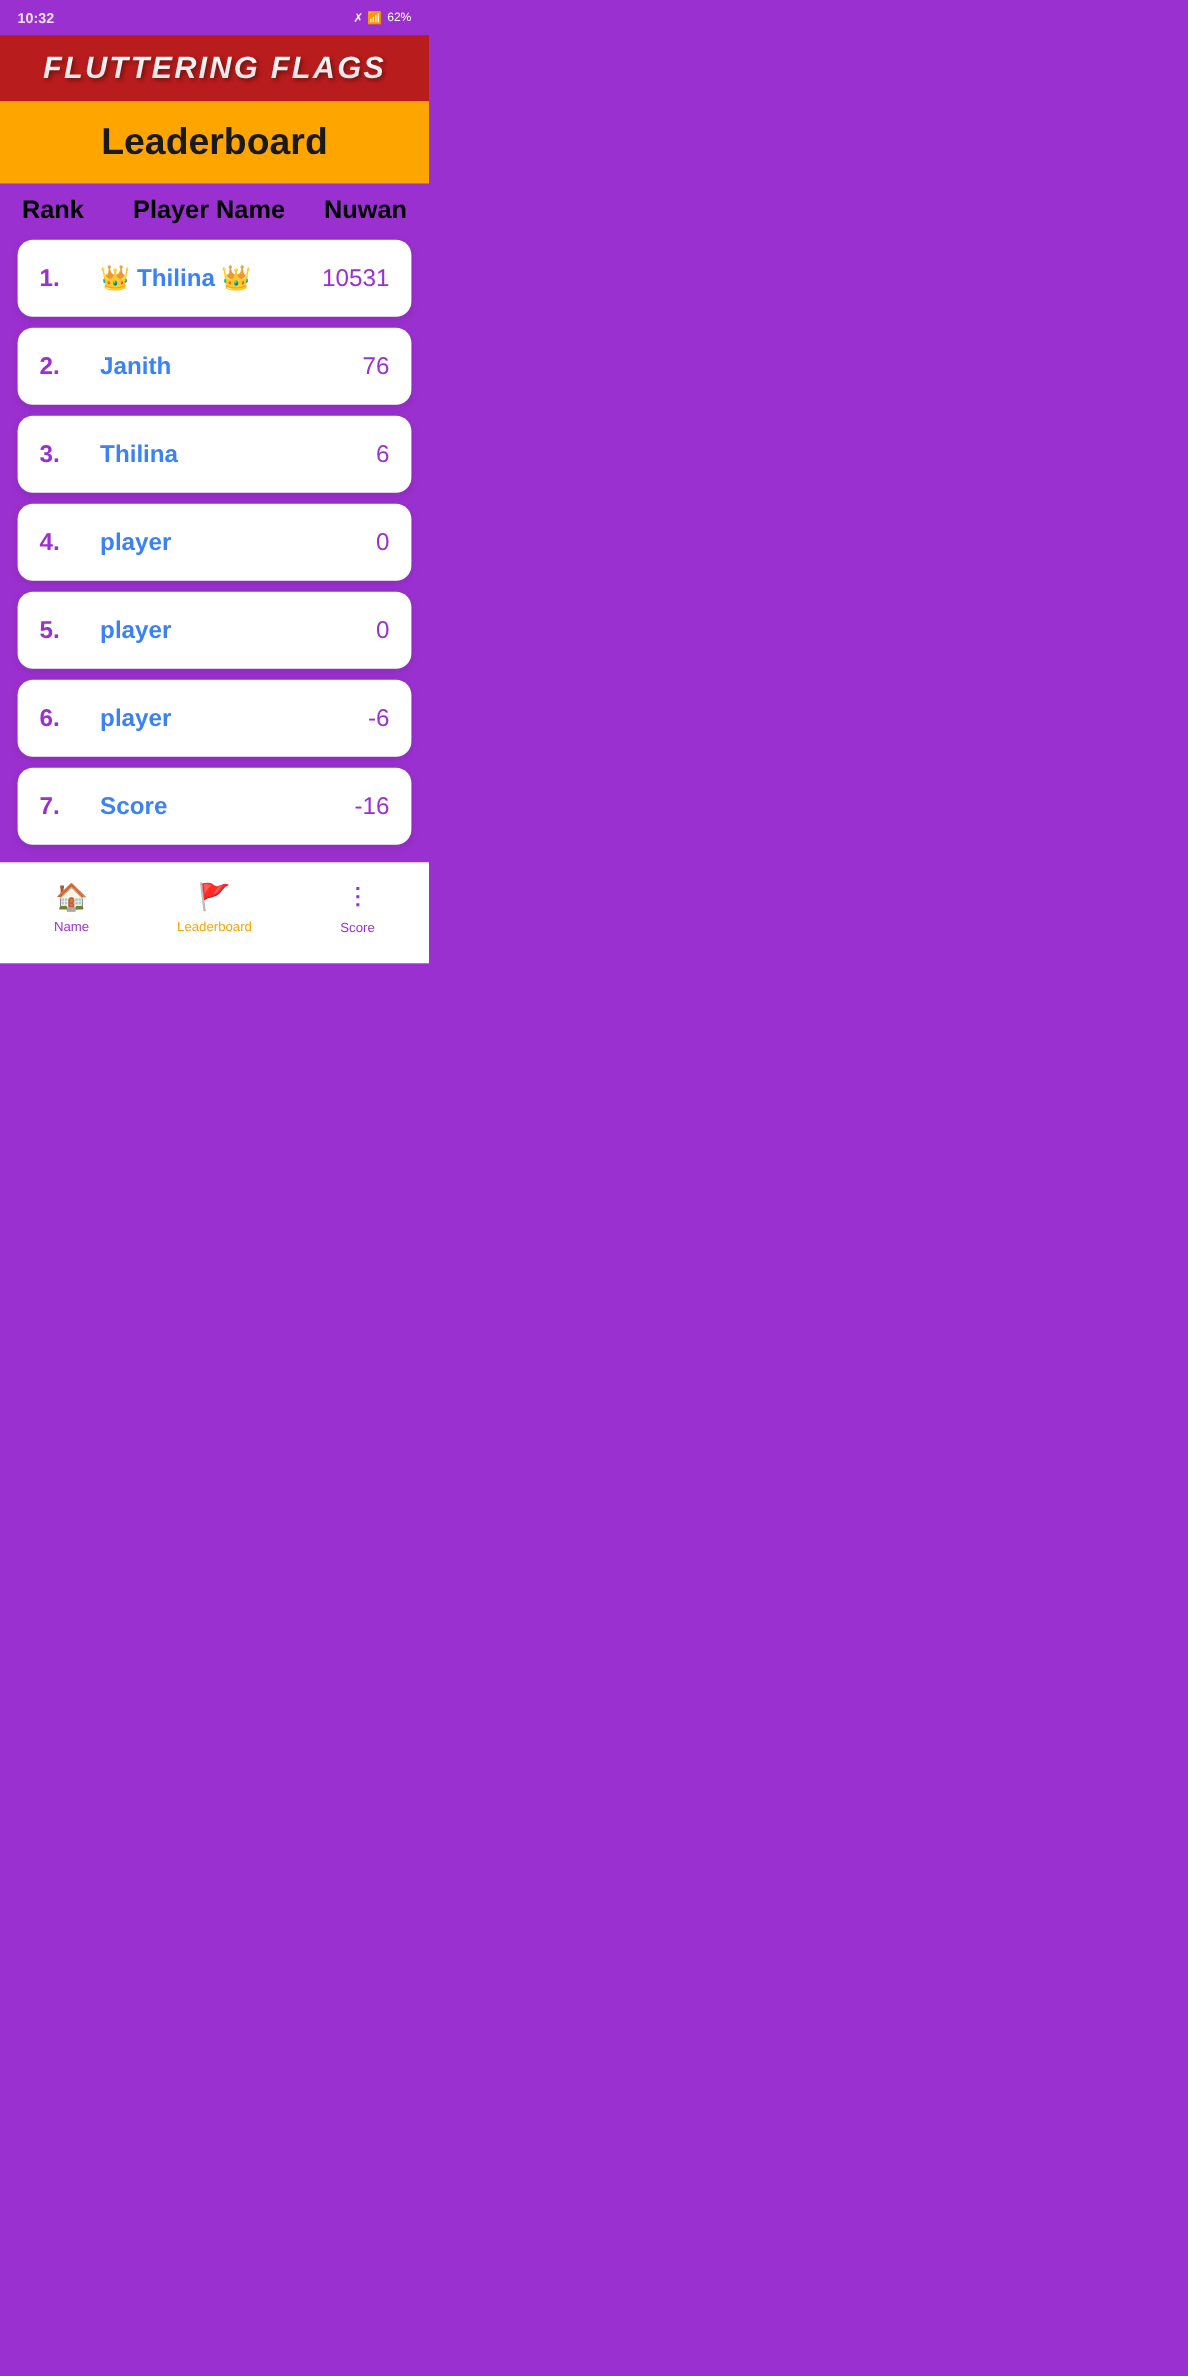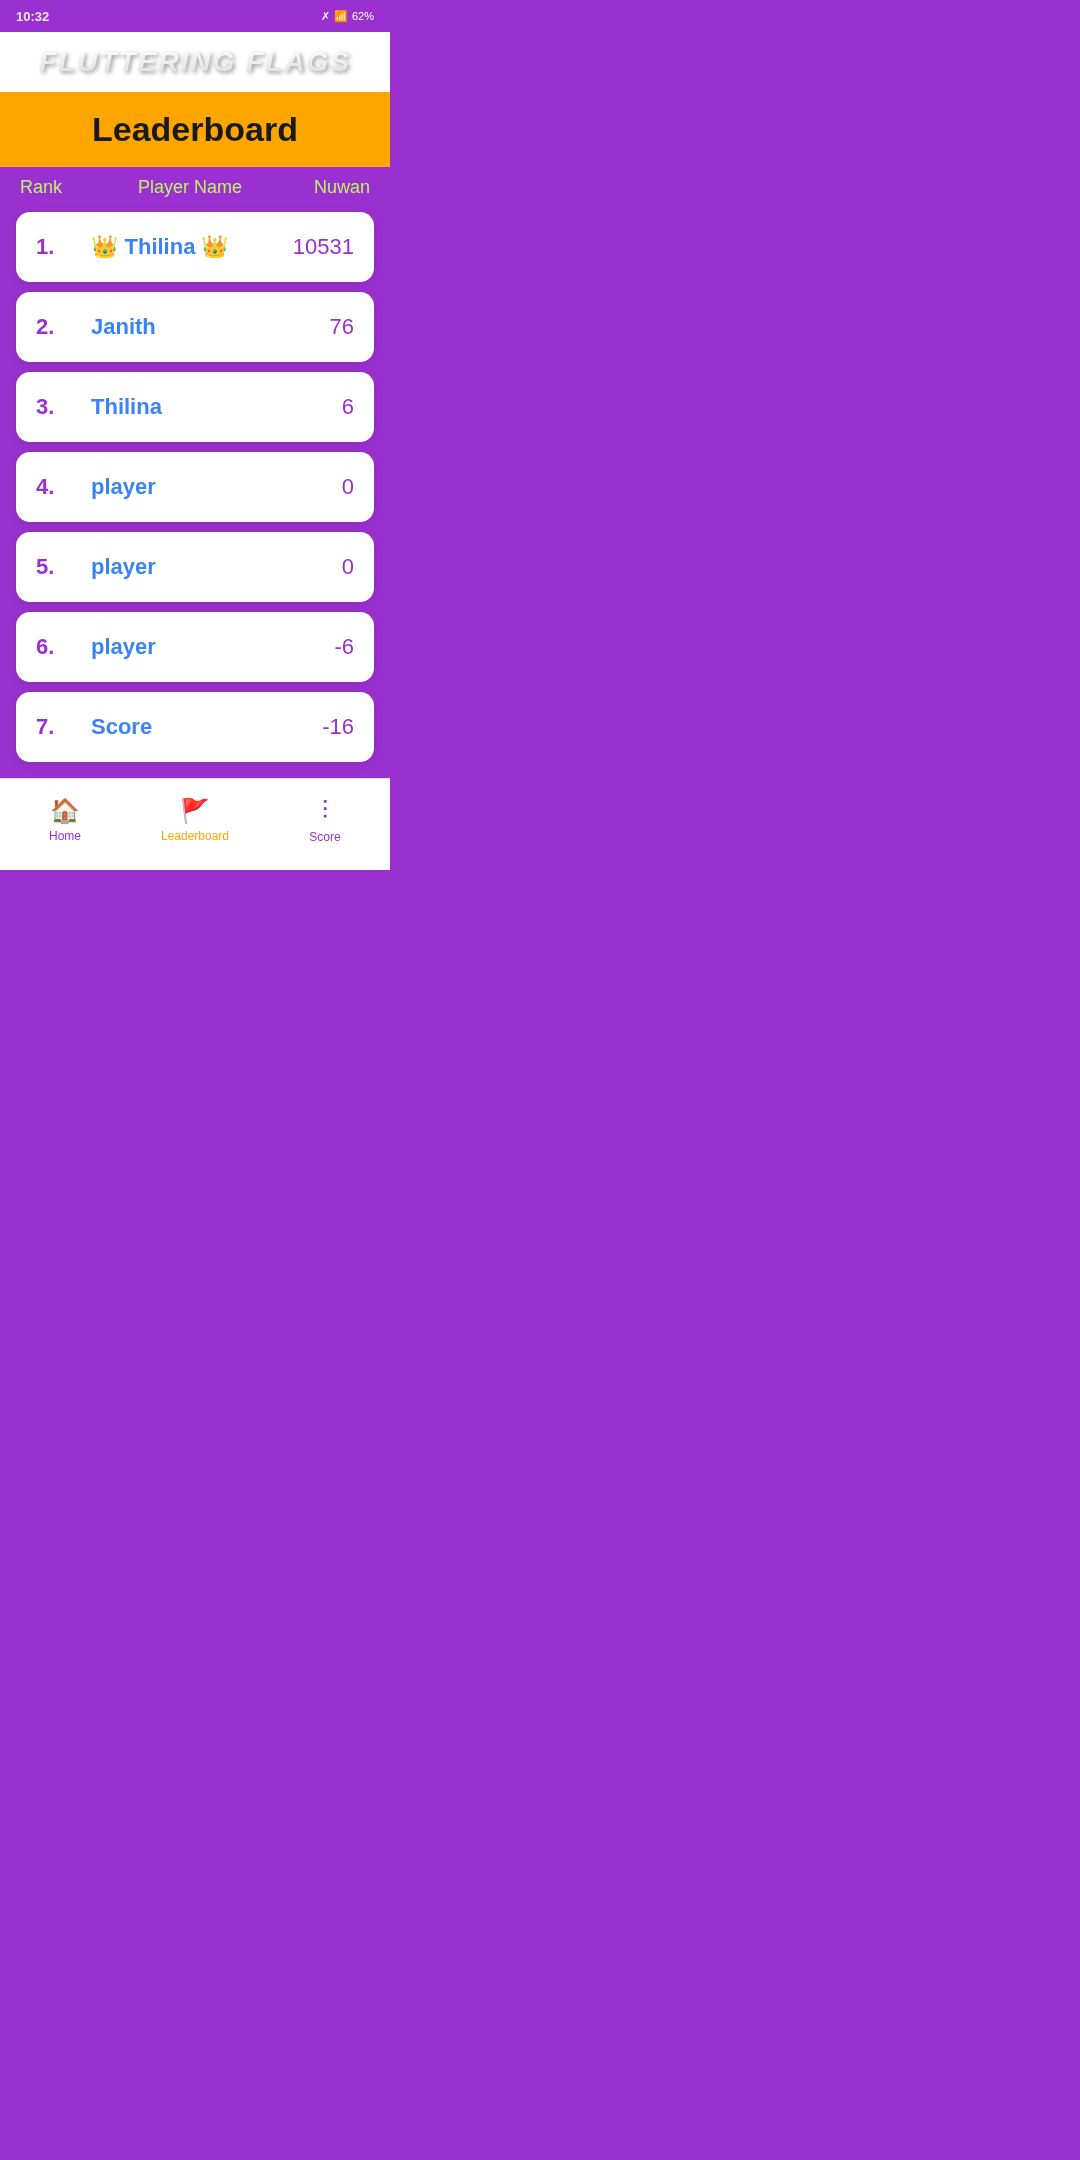--- a/index.html
+++ b/index.html
@@ -38,21 +38,21 @@
     .status-icons {
       display: flex;
       align-items: center;
       gap: 4px;
       color: white;
       font-size: 11px;
     }
 
     
     .header-logo {
-      background-color: #ffffff;
+      background-color: #b91c1c;
       display: flex;
       justify-content: center;
       align-items: center;
       padding: 14px 16px;
     }
 
     .logo-text {
       color: white;
       font-size: 28px;
       font-weight: 900;
@@ -79,23 +79,23 @@
     
     .column-headers {
       display: flex;
       justify-content: space-between;
       align-items: center;
       padding: 10px 20px;
       background-color: #9B30D0;
     }
 
     .col-header {
-      color: #bef264;
-      font-size: 18px;
-      font-weight: 400;
+      color: #000000;
+      font-size: 23px;
+      font-weight: 700;
       font-family: 'Arial Black', Arial, sans-serif;
     }
 
     .col-rank { flex: 0 0 70px; text-align: left; }
     .col-name { flex: 1; text-align: center; }
     .col-score { flex: 0 0 80px; text-align: right; }
 
     
     .content {
       flex: 1;
@@ -255,21 +255,21 @@
   <div class="leaderboard-card">
     <span class="card-rank">7.</span>
     <span class="card-name">Score</span>
     <span class="card-score">-16</span>
   </div>
 </div>
 
 <div class="bottom-nav">
   <div class="nav-item">
     <span class="nav-icon">🏠</span>
-    <span class="nav-label">Home</span>
+    <span class="nav-label">Name</span>
   </div>
   <div class="nav-item active">
     <span class="nav-icon" style="color: #FFA500;">🚩</span>
     <span class="nav-label" style="color: #FFA500;">Leaderboard</span>
   </div>
   <div class="nav-item">
     <span class="nav-icon" style="font-size: 26px; color: #9B30D0;">⫶</span>
     <span class="nav-label">Score</span>
   </div>
 </div>

